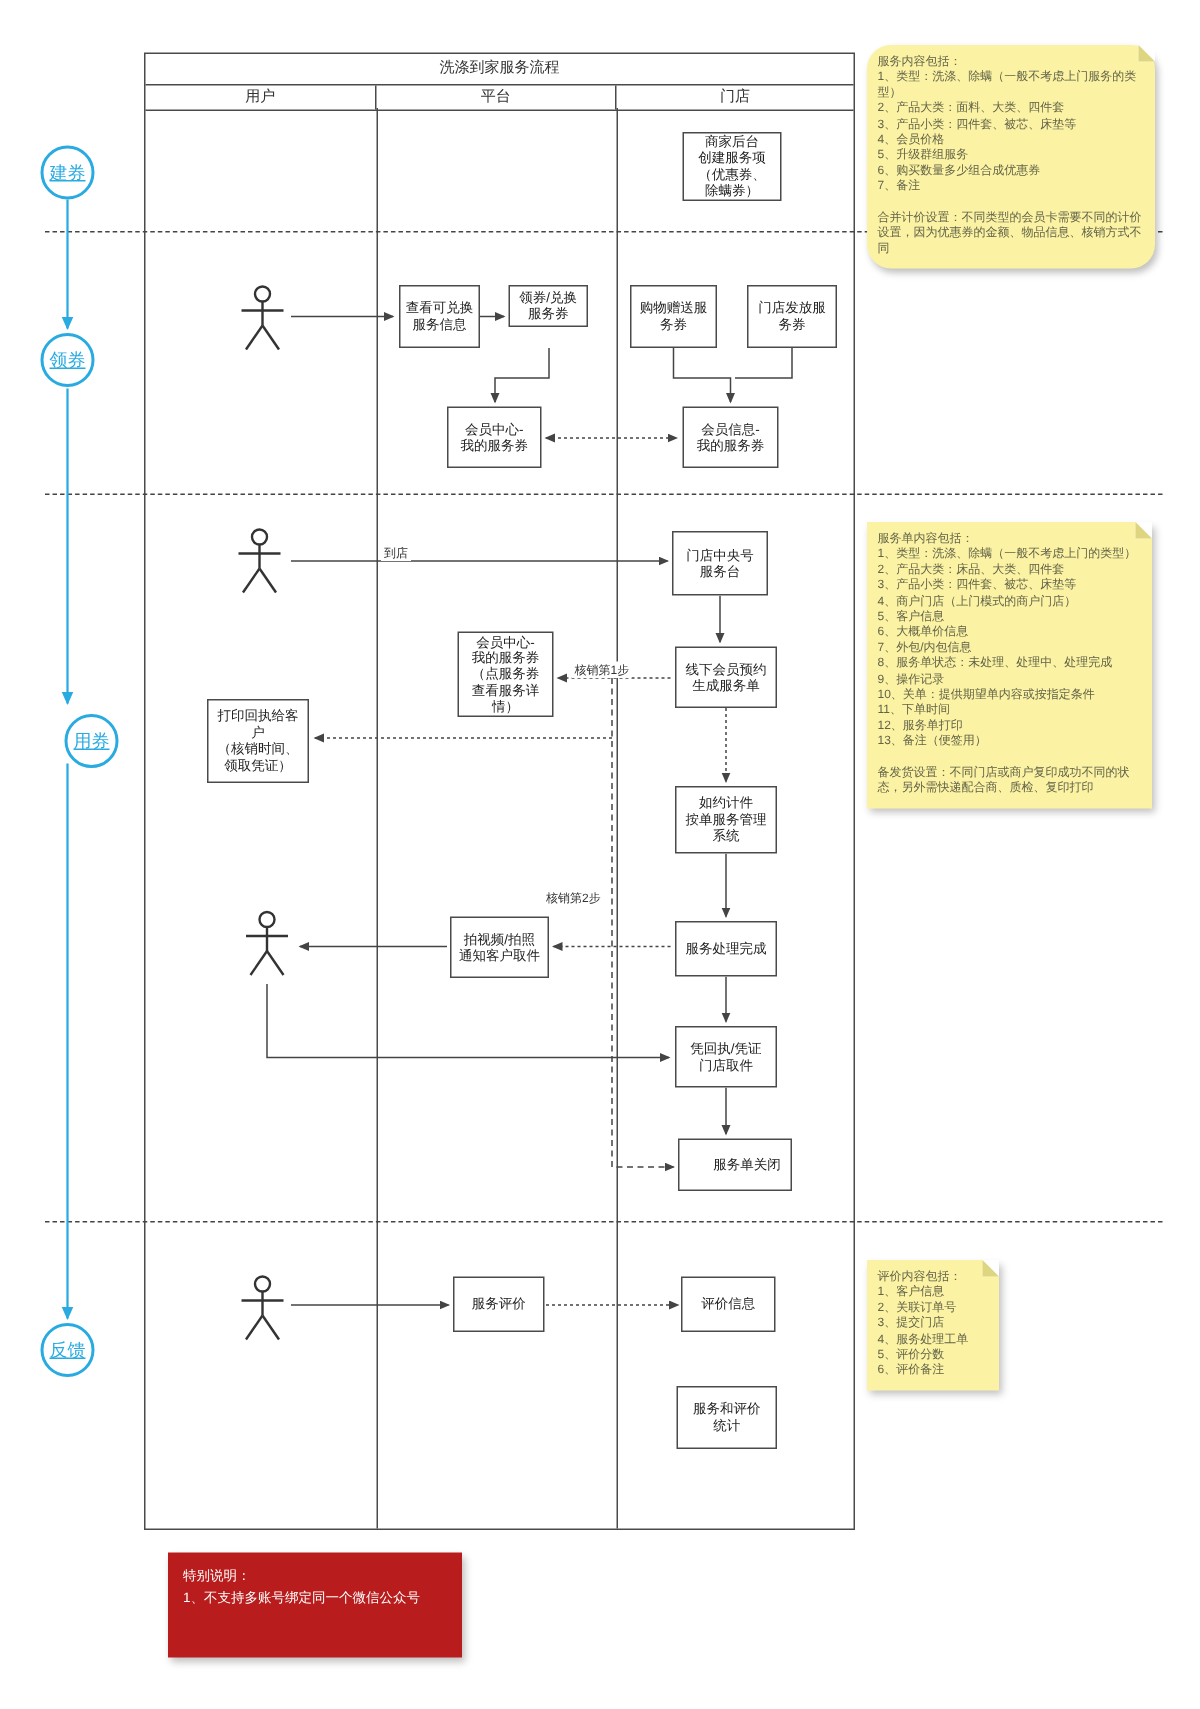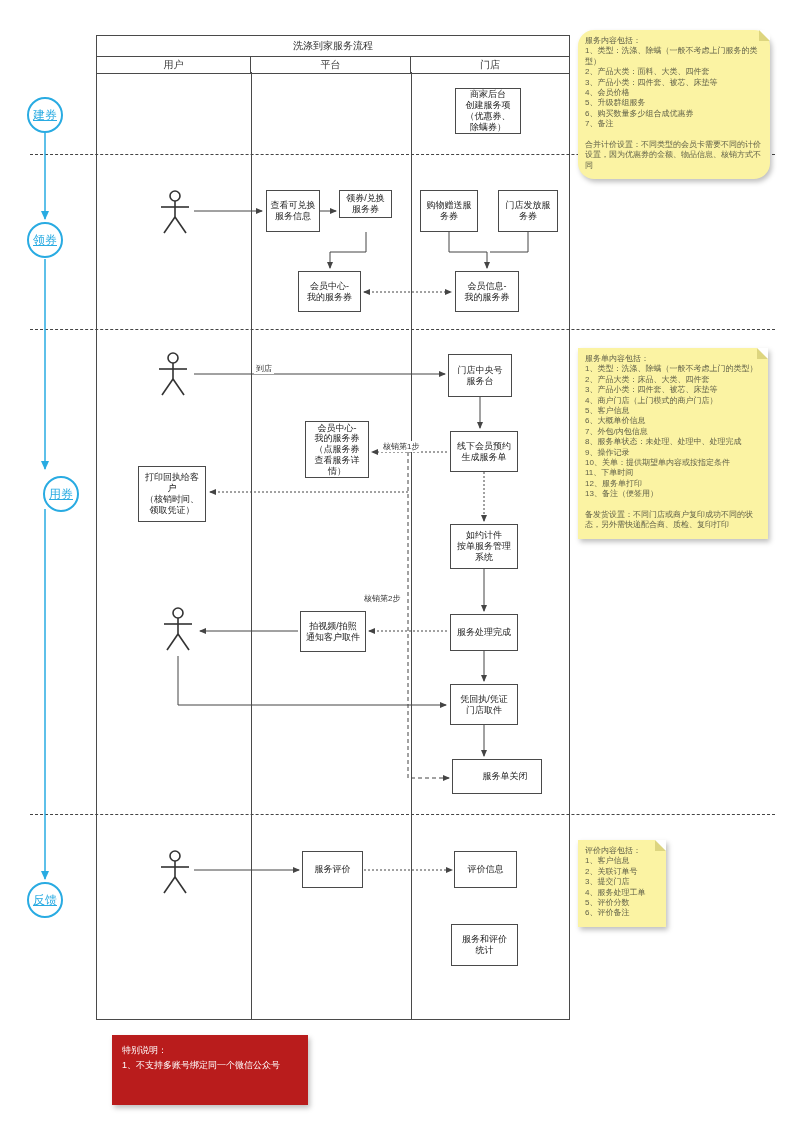--- a/index.html
+++ b/index.html
@@ -185,21 +185,21 @@
 （核销时间、
 领取凭证）</div>
   <div class="box" style="left:450px;top:524px;width:68px;height:45px;">如约计件
 按单服务管理
 系统</div>
   <div class="box" style="left:450px;top:614px;width:68px;height:37px;">服务处理完成</div>
   <div class="box" style="left:300px;top:611px;width:66px;height:41px;">拍视频/拍照
 通知客户取件</div>
   <div class="box" style="left:450px;top:684px;width:68px;height:41px;">凭回执/凭证
 门店取件</div>
-  <div class="box" style="left:452px;top:759px;width:90px;height:35px;padding-left:18px;">服务单关闭</div>
+  <div class="box" style="left:452px;top:759px;width:76px;height:35px;padding-left:18px;">服务单关闭</div>
   <div class="box" style="left:302px;top:851px;width:61px;height:37px;">服务评价</div>
   <div class="box" style="left:454px;top:851px;width:63px;height:37px;">评价信息</div>
   <div class="box" style="left:451px;top:924px;width:67px;height:42px;">服务和评价
 统计</div>
 
   <div class="edge-label" style="left:254px;top:363px;">到店</div>
   <div class="edge-label" style="left:381px;top:441px;">核销第1步</div>
   <div class="edge-label" style="left:362px;top:593px;">核销第2步</div>
 
   <div class="note" style="left:578px;top:30px;width:192px;border-radius:16px;">服务内容包括：

